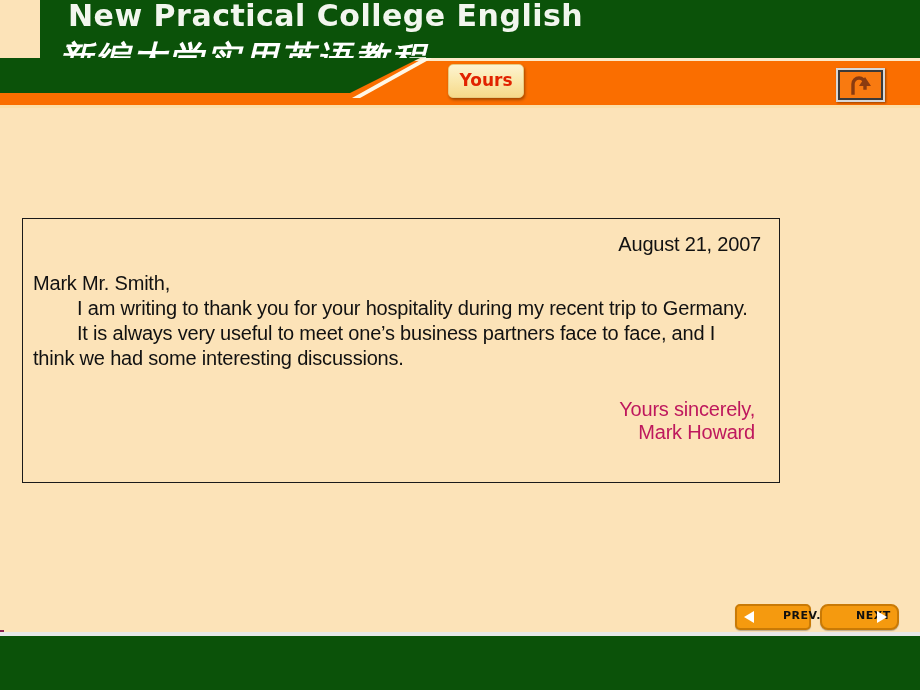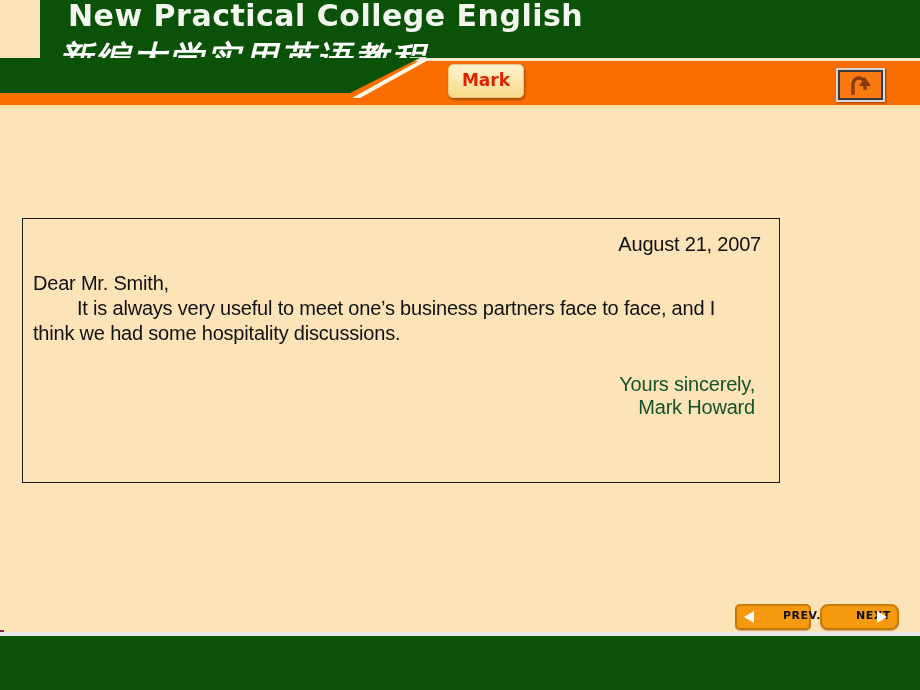--- a/index.html
+++ b/index.html
@@ -123,21 +123,21 @@
   .letter-line{
     font-size:20px;color:#111;
     font-family:"Liberation Sans", sans-serif;
     letter-spacing:-0.2px;
     margin:0 0 2px 0;
     white-space:pre;
   }
   .letter-line.indent{ padding-left:44px; }
   .letter-sign{
     text-align:right;
-    font-size:20px;color:#14532d;
+    font-size:20px;color:#be185d;
     font-family:"Liberation Sans", sans-serif;
     letter-spacing:-0.2px;
     margin:0;
     padding-right:6px;
   }
   .sign-gap{height:26px;}
 
   
   .nav-btn{
     position:absolute;height:22px;
@@ -188,35 +188,36 @@
   <div class="title-cn">新编大学实用英语教程</div>
 </div>
 
 <div class="sep-line-top"></div>
 <div class="orange-band"></div>
 <div class="green-wedge"></div>
 <div class="green-wedge-edge"></div>
 <div class="sep-line-bot"></div>
 
 <div class="home-btn">
-  <span>Mark</span>
+  <span>Yours</span>
 </div>
 
 <div class="return-btn">
   <svg width="28" height="24" viewBox="0 0 28 24">
     <path d="M6 20 L6 11 A6 6 0 0 1 18 11 L18 15" stroke="#8A3B10" stroke-width="3.4" fill="none" stroke-linecap="square"></path>
     <polygon points="18,4 24,13 12,13" fill="#8A3B10"></polygon>
   </svg>
 </div>
 
 <div class="letter-box">
   <div class="letter-date">August 21, 2007</div>
-  <div class="letter-line">Dear Mr. Smith,</div>
+  <div class="letter-line">Mark Mr. Smith,</div>
+  <div class="letter-line indent">I am writing to thank you for your hospitality during my recent trip to Germany.</div>
   <div class="letter-line indent">It is always very useful to meet one’s business partners face to face, and I</div>
-  <div class="letter-line">think we had some hospitality discussions.</div>
+  <div class="letter-line">think we had some interesting discussions.</div>
   <div class="sign-gap"></div>
   <div class="letter-sign">Yours sincerely,</div>
   <div class="letter-sign">Mark Howard</div>
 </div>
 
 <div class="nav-btn" id="prev-btn">
   <div class="tri tri-left"></div>
   <span class="lbl">PREV.</span>
 </div>
 <div class="nav-btn" id="next-btn">

